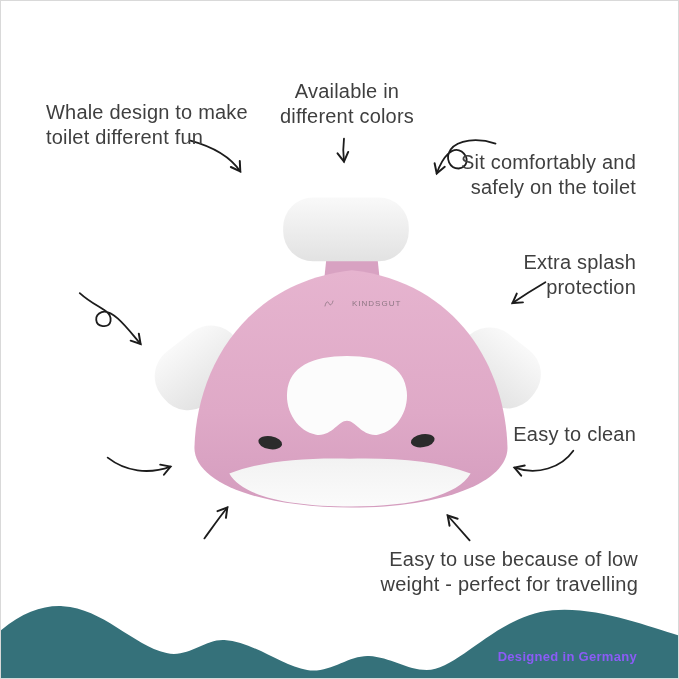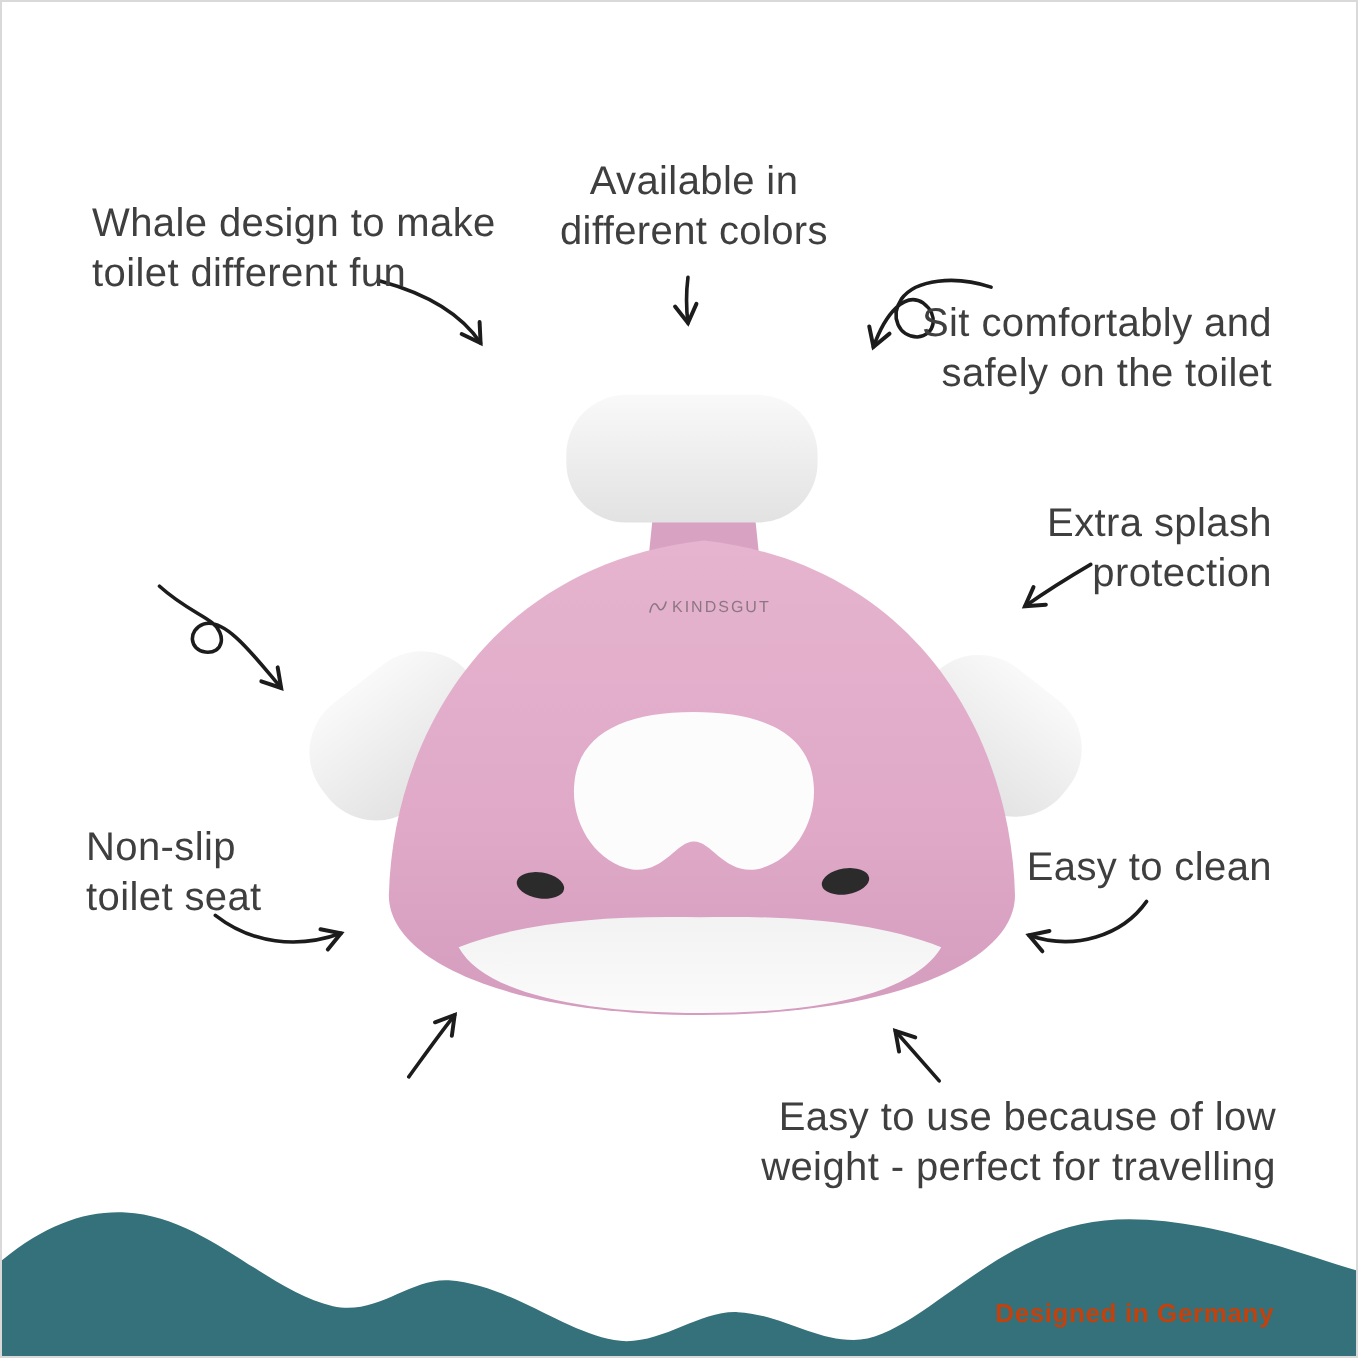--- a/index.html
+++ b/index.html
@@ -20,29 +20,29 @@
     font-size:20px;
     line-height:25px;
     letter-spacing:.2px;
     color:#3f3f3f;
     white-space:pre-line;
   }
   .r { text-align:right; }
   .c { text-align:center; }
   .brand {
     position:absolute; z-index:2;
-    display:flex; align-items:center; gap:2px;
+    display:flex; align-items:center; gap:18px;
     color:#8d7683;
   }
   .brand-text {
     font-size:8px; font-weight:400; letter-spacing:1px;
   }
   .footer-label {
     position:absolute; z-index:2;
-    color:#c2410c;
+    color:#8b5cf6;
     font-size:13px; font-weight:600; letter-spacing:.3px;
   }
 </style>
 </head>
 <body>
 
 <div class="frame">
 
   <svg class="scene" viewBox="0 0 679 679">
     <defs>
@@ -114,22 +114,20 @@
   <div class="note c" style="left:271px; top:78px; width:150px;">Available in
 different colors</div>
 
   <div class="note r" style="right:42px; top:101px;margin-top:48px;">Sit comfortably and
 safely on the toilet</div>
 
 
   <div class="note r" style="right:42px; top:249px;">Extra splash
 protection</div>
 
-  <div class="note" style="left:42px; top:411px;">Non-slip
-toilet seat</div>
 
   <div class="note r" style="right:42px; top:421px;">Easy to clean</div>
 
 
   <div class="note r" style="right:40px; top:546px;margin-left:24px;">Easy to use because of low
 weight - perfect for travelling</div>
 
   <div class="brand" style="left:323px; top:298px;">
     <svg width="10" height="9" viewBox="0 0 10 9">
       <path d="M1,7 C2,2 4,2 5,4.5 C6,7 8,6 9,2" fill="none" stroke="#8d7683" stroke-width="0.8" stroke-linecap="round"></path>

